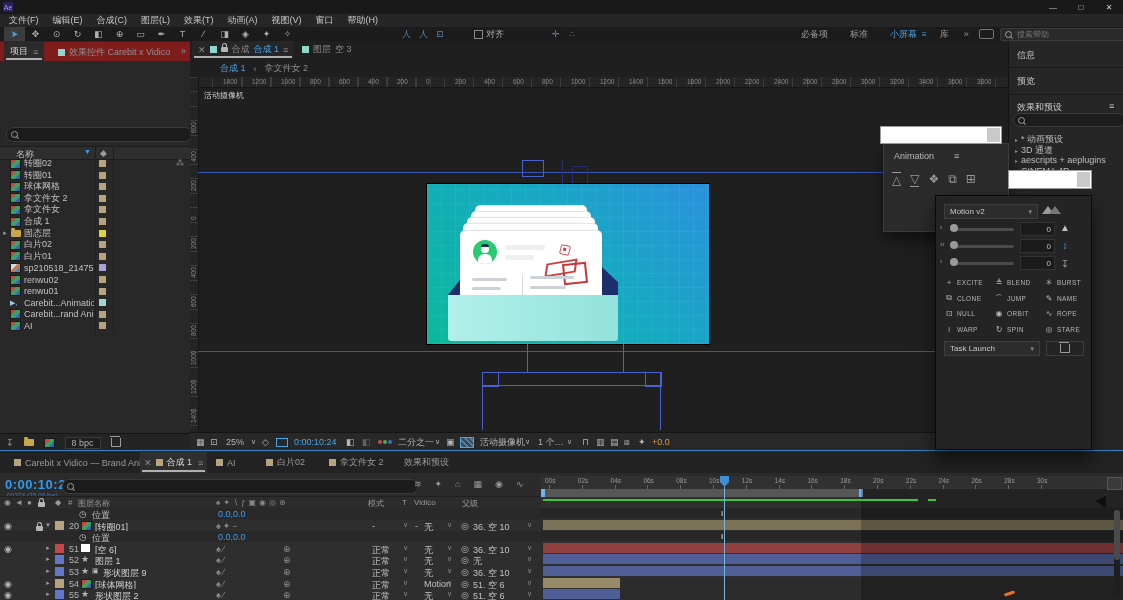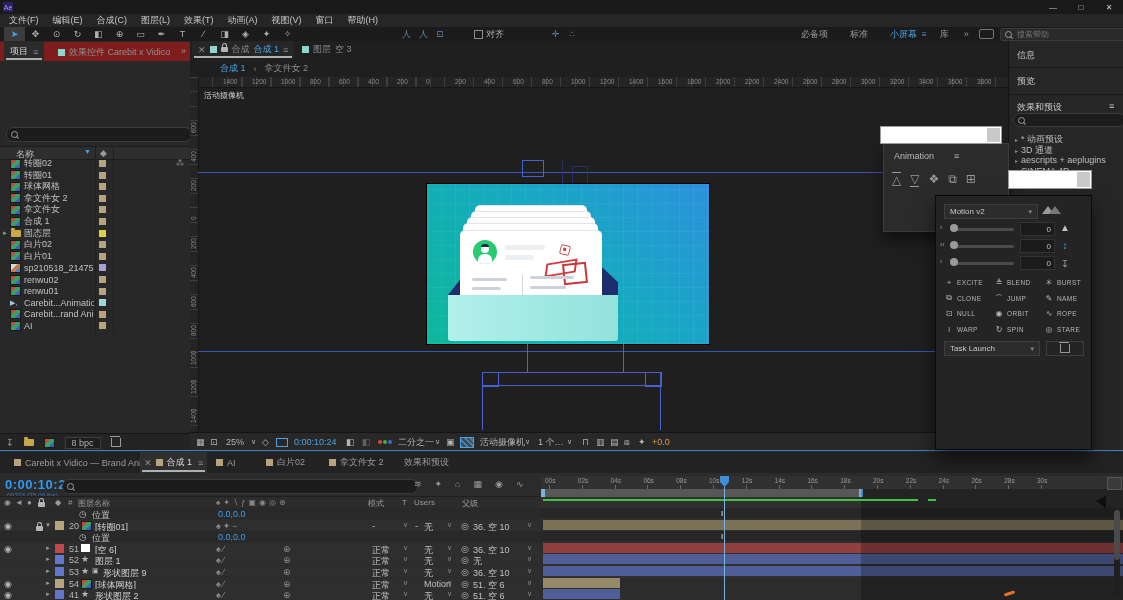--- a/index.html
+++ b/index.html
@@ -681,21 +681,21 @@
       <span style="left:4px">◉</span>
       <span style="left:15px">◄</span>
       <span style="left:27px">●</span>
       <span style="left:38px;top:3px"><i class="lockicon"></i></span>
       <span style="left:55px">◆</span>
       <span style="left:68px">#</span>
       <span style="left:78px">图层名称</span>
       <span style="left:216px;color:#8a8a8a;letter-spacing:3px">♠✦∖ƒ▣◉◎⊕</span>
       <span style="left:368px">模式</span>
       <span style="left:402px">T</span>
-      <span style="left:414px">Users</span>
+      <span style="left:414px">Vidico</span>
       <span style="left:462px">父级</span>
     </div>
     <div id="tl-rows">
         <div class="tl-row" style="top: 0px; height: 11px; background: rgb(41, 41, 41);">
           <span style="left: 79px; top: 1px; color: rgb(181, 181, 181);">◷</span>
           <span style="left: 92px; top: 1px; color: rgb(192, 192, 192);">位置</span>
           <span style="left: 218px; top: 1px; color: rgb(63, 158, 240);">0.0,0.0</span>
         </div>
         <div class="tl-row" style="top: 11.6px; height: 11px; background: rgb(46, 46, 46);">
           <span style="left: 4px; top: 1px; color: rgb(181, 181, 181);">◉</span>
@@ -784,21 +784,21 @@
           <span style="left: 424px; top: 1px; color: rgb(192, 192, 192);">Motion</span>
           <span style="left: 447px; top: 1px; color: rgb(138, 138, 138); font-size: 7px;">∨</span>
           <span style="left: 461px; top: 1px; color: rgb(181, 181, 181);">◎</span>
           <span style="left: 473px; top: 1px; color: rgb(192, 192, 192);">51. 空 6</span>
           <span style="left: 527px; top: 1px; color: rgb(138, 138, 138); font-size: 7px;">∨</span>
         </div>
         <div class="tl-row" style="top: 81.2px; height: 11px; background: rgb(46, 46, 46);">
           <span style="left: 4px; top: 1px; color: rgb(181, 181, 181);">◉</span>
           <span style="left: 45px; top: 2px; color: rgb(154, 154, 154); font-size: 6px;">►</span>
           <span style="left: 55px; top: 1px; width: 9px; height: 9px; background: rgb(98, 119, 201);"></span>
-          <span style="left: 69px; top: 1px; color: rgb(181, 181, 181);">41</span>
+          <span style="left: 69px; top: 1px; color: rgb(181, 181, 181);">55</span>
           <span style="left: 81px; top: 0px; color: rgb(181, 181, 181);">★</span>
           <span style="left: 95px; top: 1px; color: rgb(208, 208, 208);">形状图层 2</span>
           <span style="left: 216px; top: 1px; color: rgb(138, 138, 138); letter-spacing: 2px;">♠∕</span>
           <span style="left: 283px; top: 1px; color: rgb(138, 138, 138);">⊕</span>
           <span style="left: 372px; top: 1px; color: rgb(192, 192, 192);">正常</span>
           <span style="left: 403px; top: 1px; color: rgb(138, 138, 138); font-size: 7px;">∨</span>
           <span style="left: 424px; top: 1px; color: rgb(192, 192, 192);">无</span>
           <span style="left: 447px; top: 1px; color: rgb(138, 138, 138); font-size: 7px;">∨</span>
           <span style="left: 461px; top: 1px; color: rgb(181, 181, 181);">◎</span>
           <span style="left: 473px; top: 1px; color: rgb(192, 192, 192);">51. 空 6</span>

